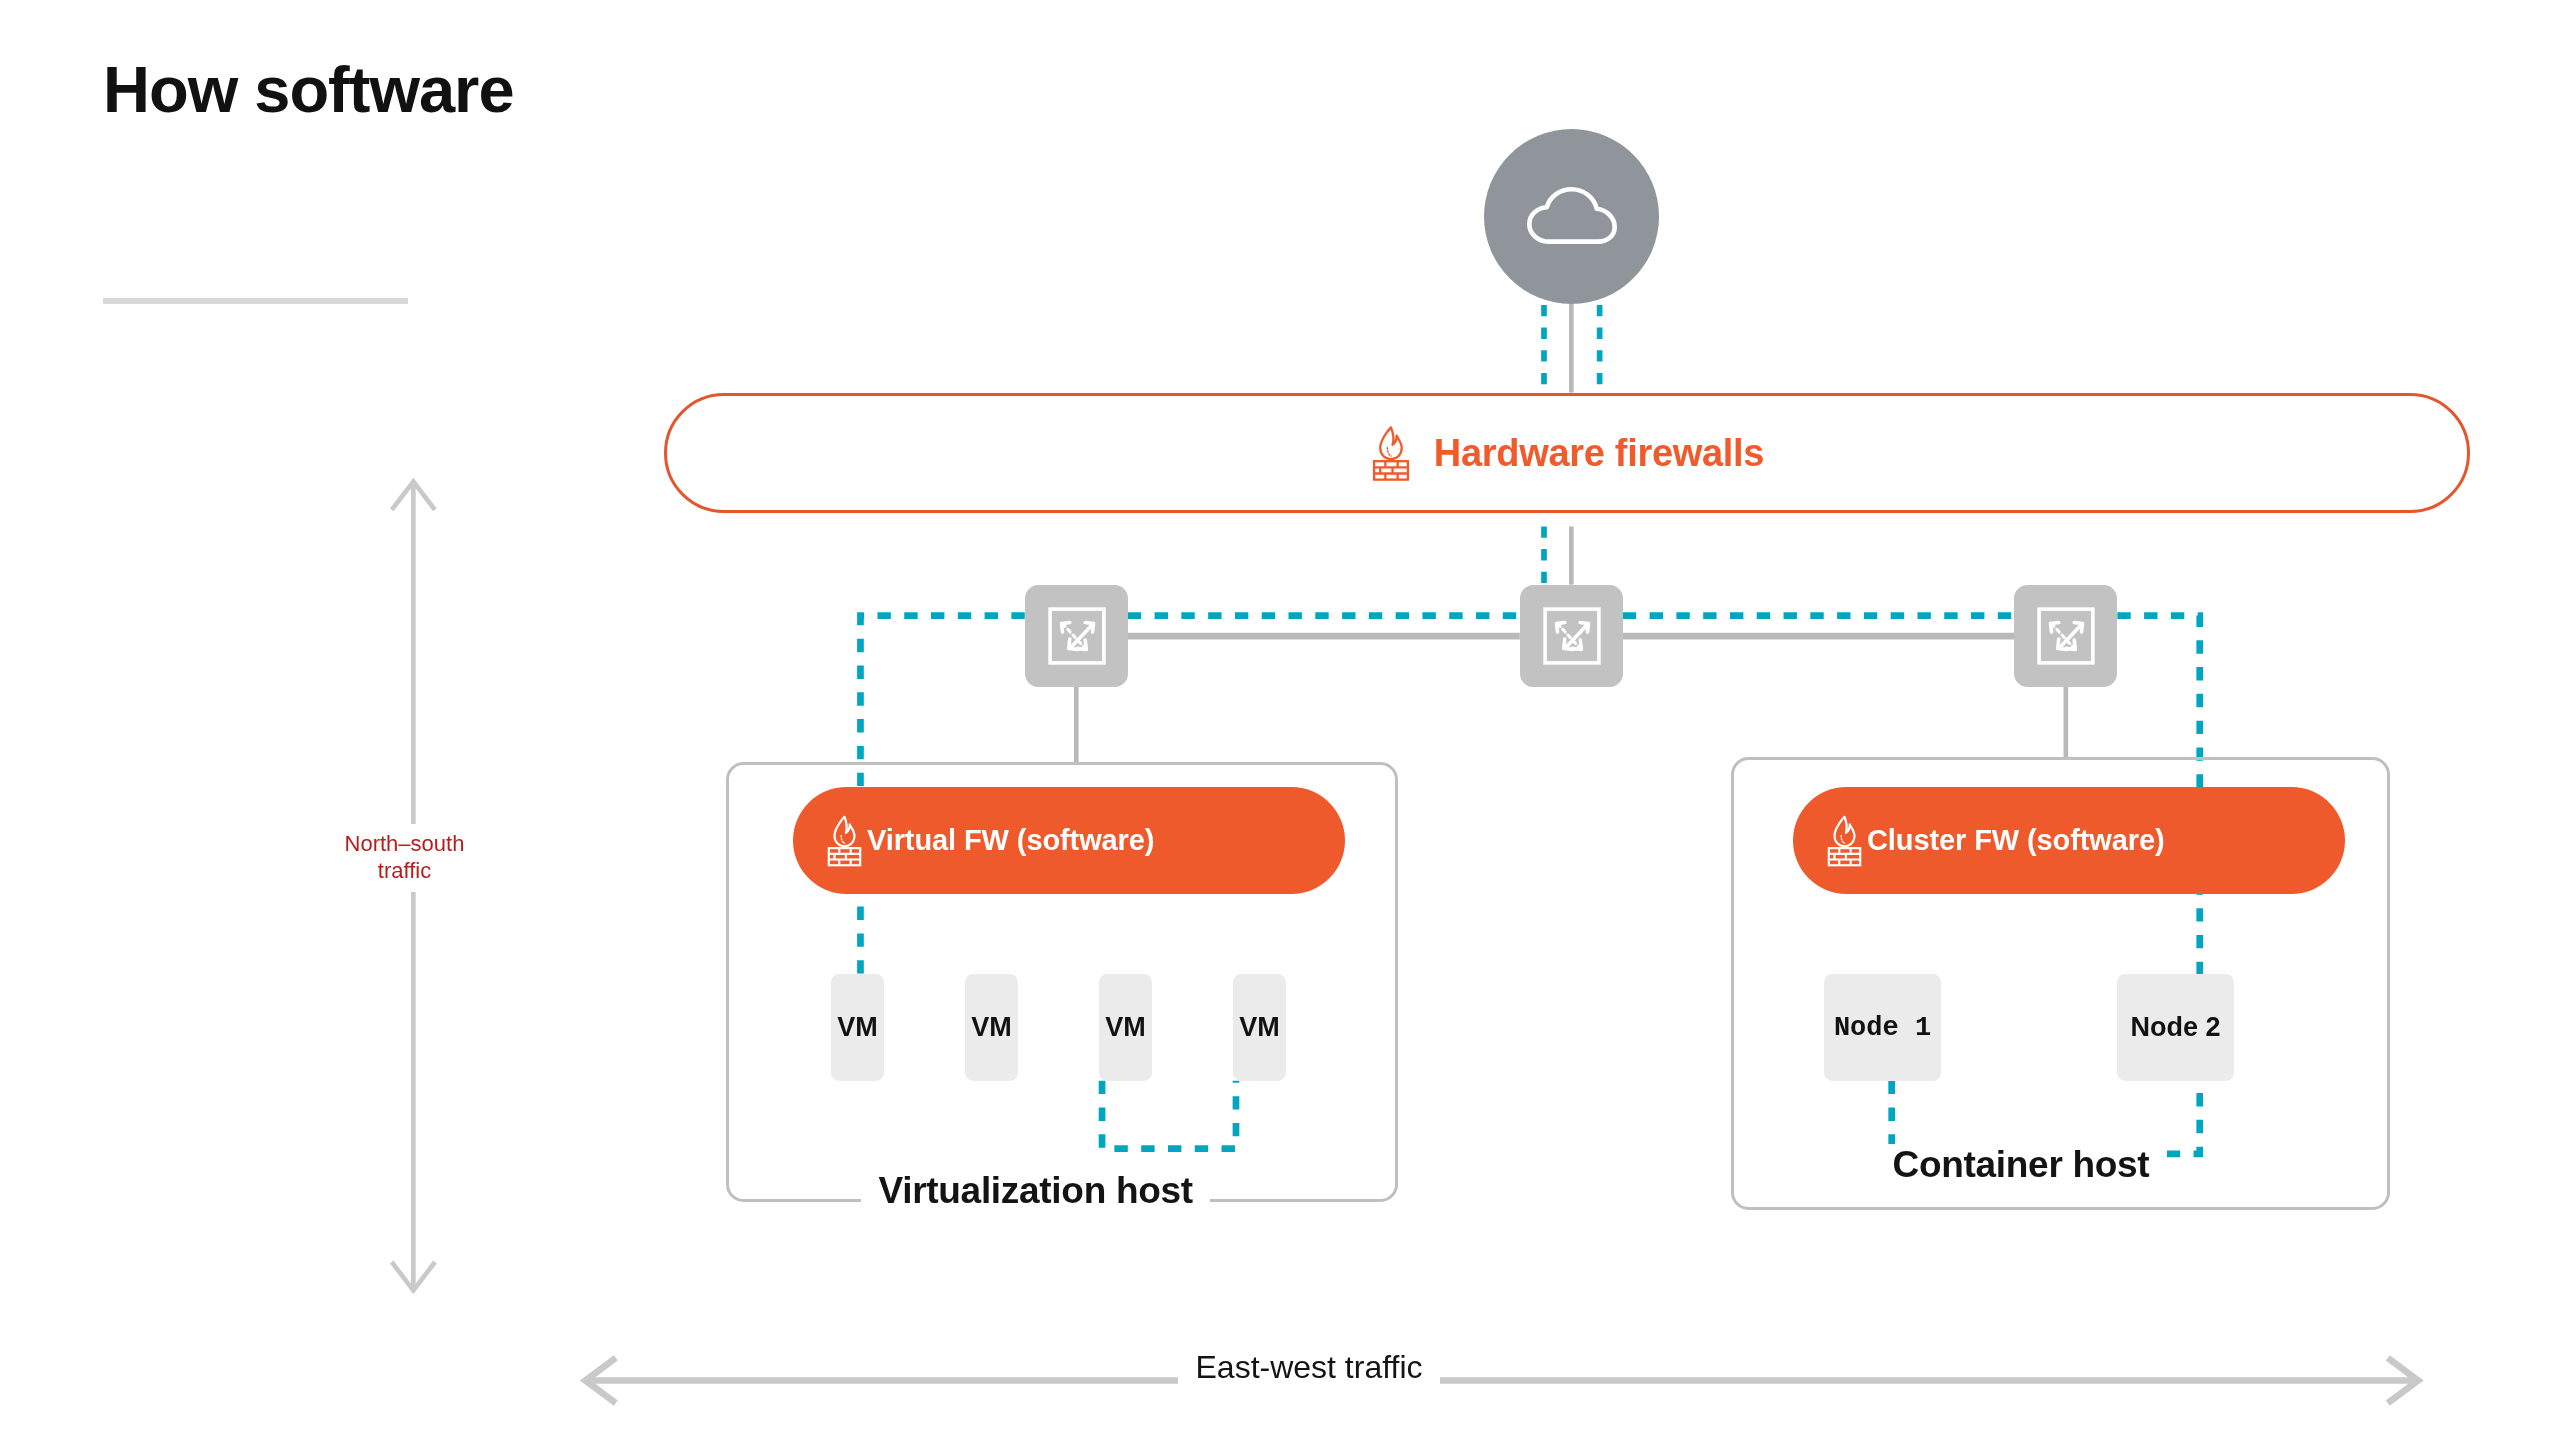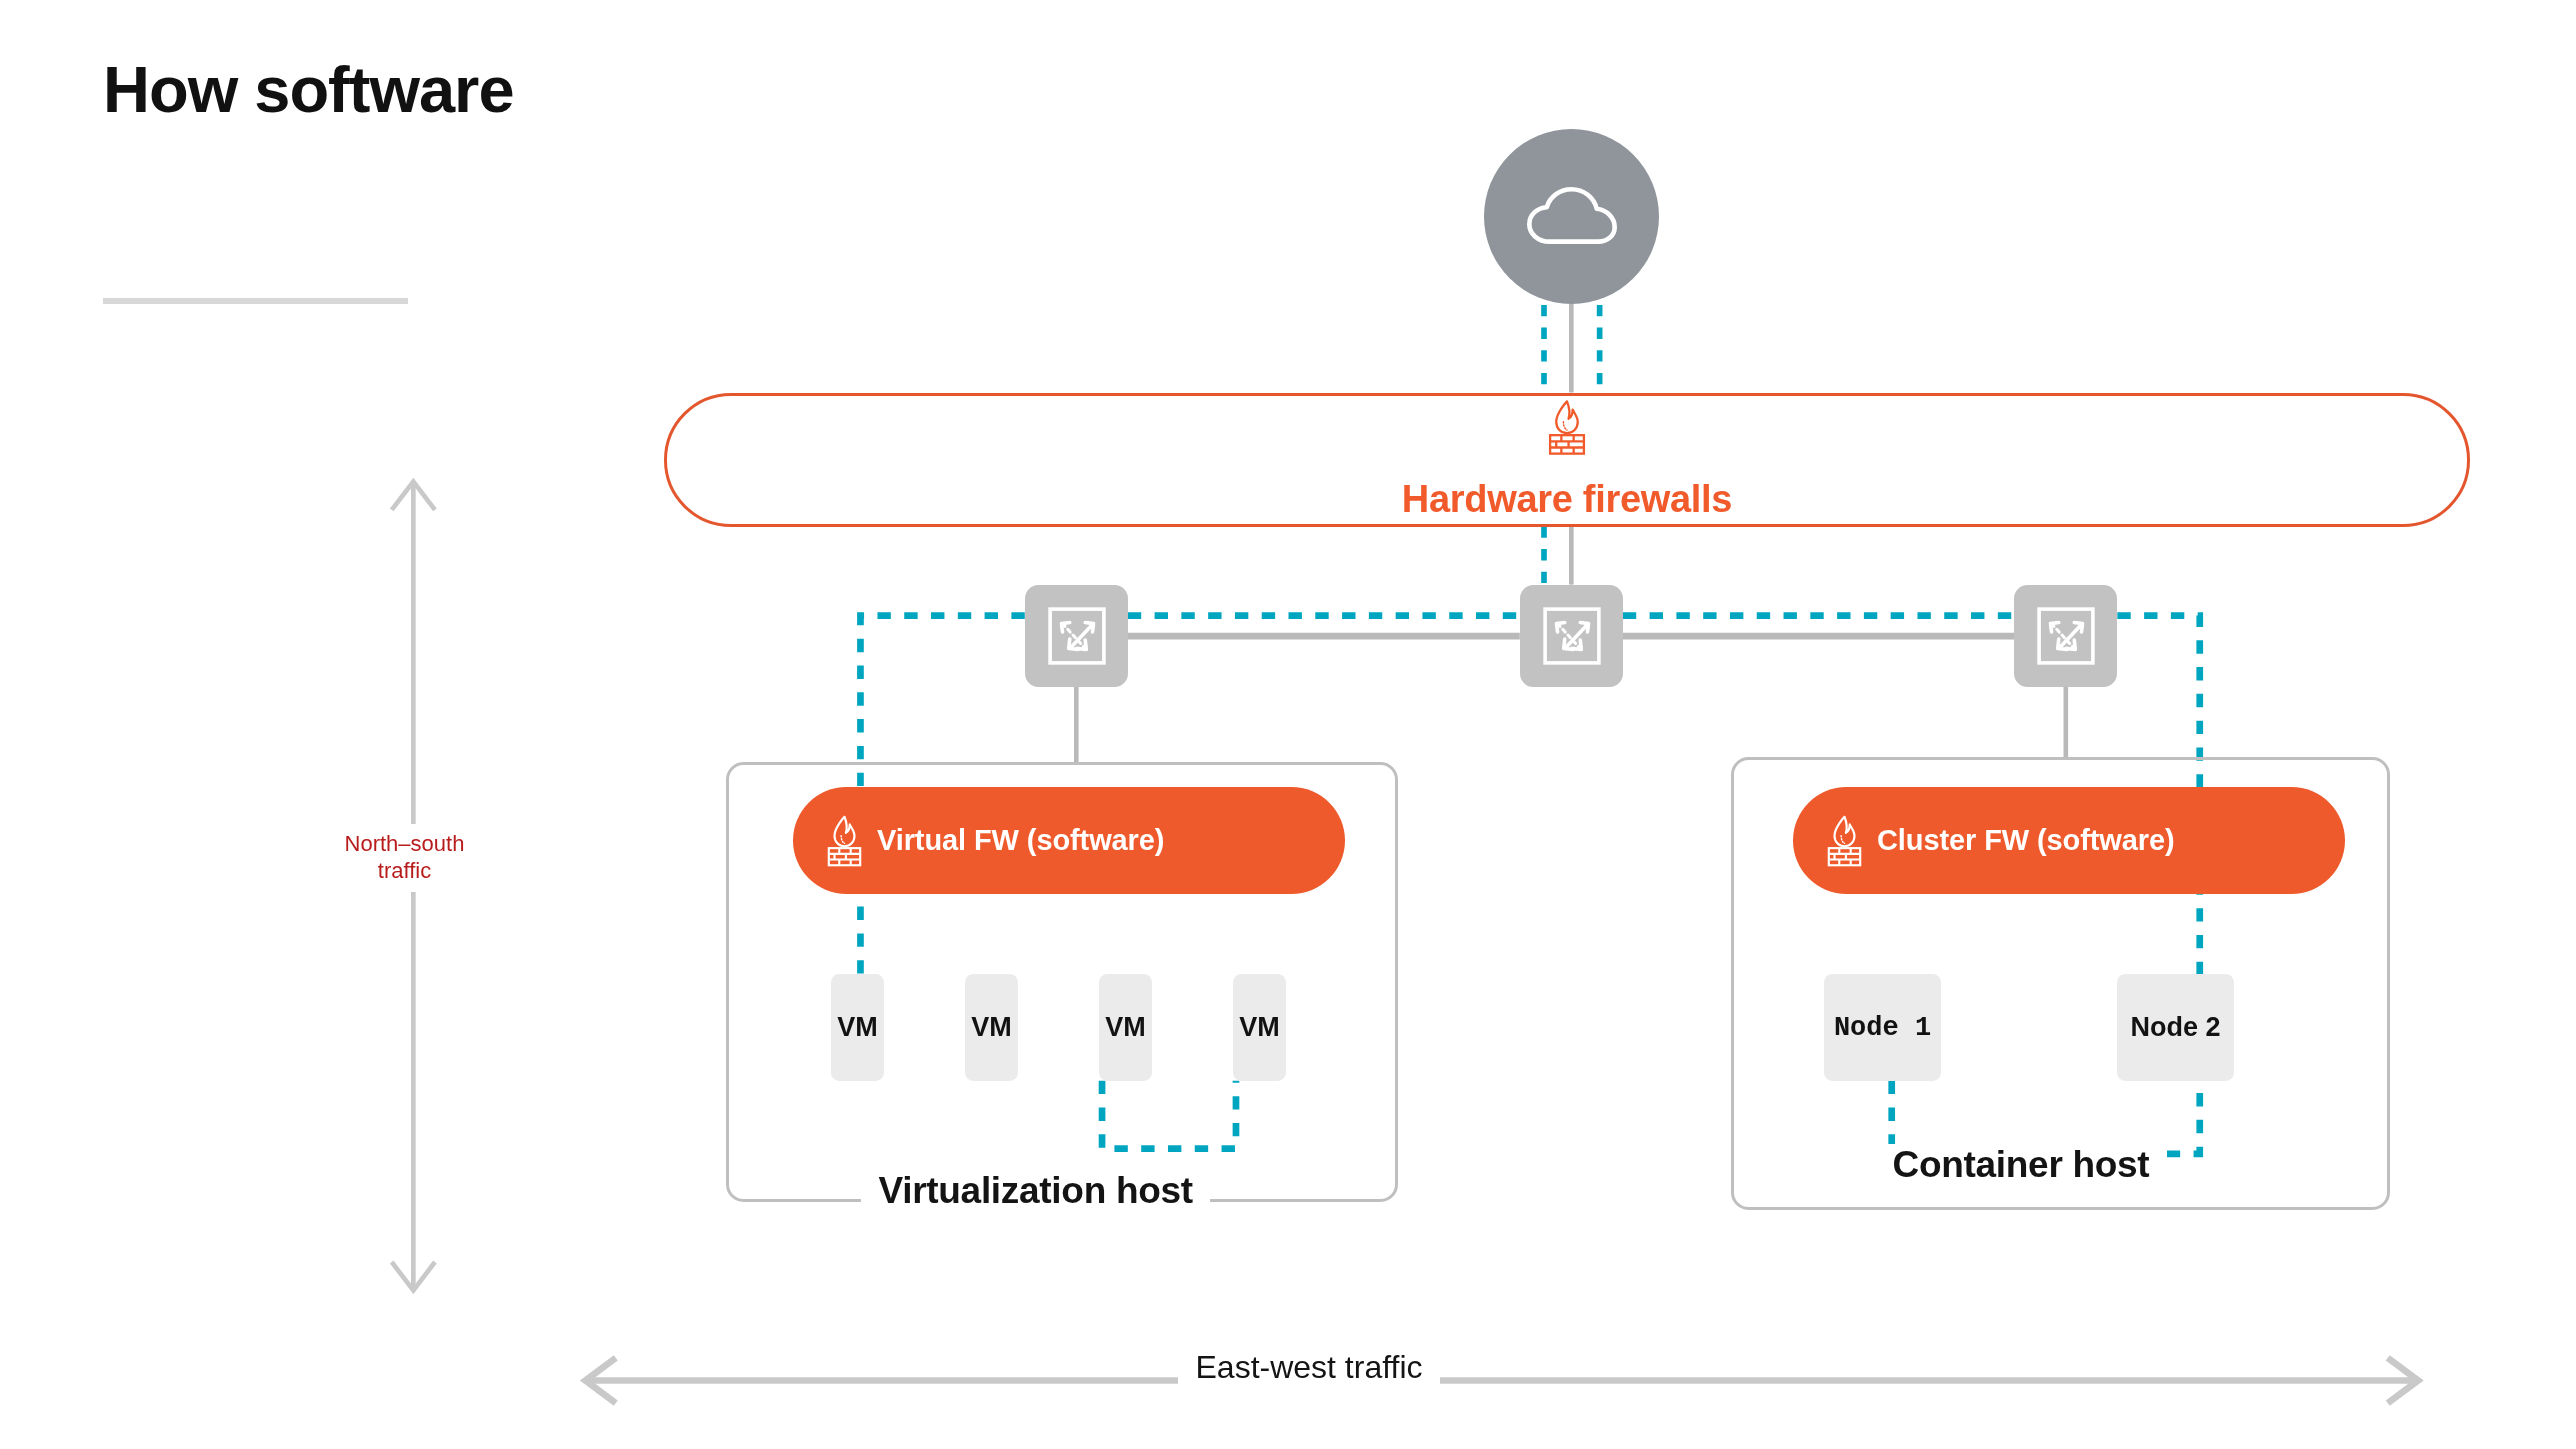--- a/index.html
+++ b/index.html
@@ -64,29 +64,28 @@
     align-items: center;
     justify-content: center;
   }
 
   
   #hw-fw {
     position: absolute;
     left: 664px;
     top: 393px;
     width: 1806px;
-    height: 134px;
+    height: 120px;
     border: 3.6px solid #e4572e;
     border-radius: 67px;
     box-sizing: border-box;
     display: flex;
     align-items: center;
     justify-content: center;
     gap: 22px;
-    flex-direction: column;
   }
   #hw-fw .fw-label {
     font-size: 38px;
     font-weight: 700;
     color: #f15a2b;
     letter-spacing: -0.3px;
   }
 
   
   .switch {
@@ -131,21 +130,21 @@
   .sw-fw {
     position: absolute;
     height: 107px;
     background: #ef5a2c;
     border-radius: 54px;
     display: flex;
     align-items: center;
     justify-content: flex-start;
     padding-left: 32px;
     box-sizing: border-box;
-    gap: 13px;
+    gap: 3px;
   }
   #sw-fw-virt { left: 793px; top: 787px; width: 552px; }
   #sw-fw-cont { left: 1793px; top: 787px; width: 552px; text-align: center; }
   .sw-fw .sw-label {
     font-size: 29px;
     font-weight: 700;
     color: #ffffff;
     letter-spacing: -0.1px;
   }
 

